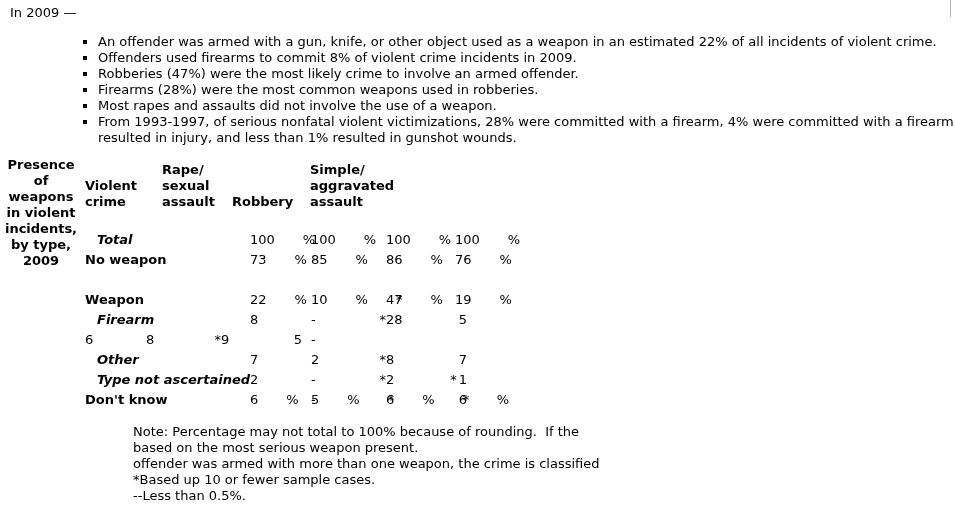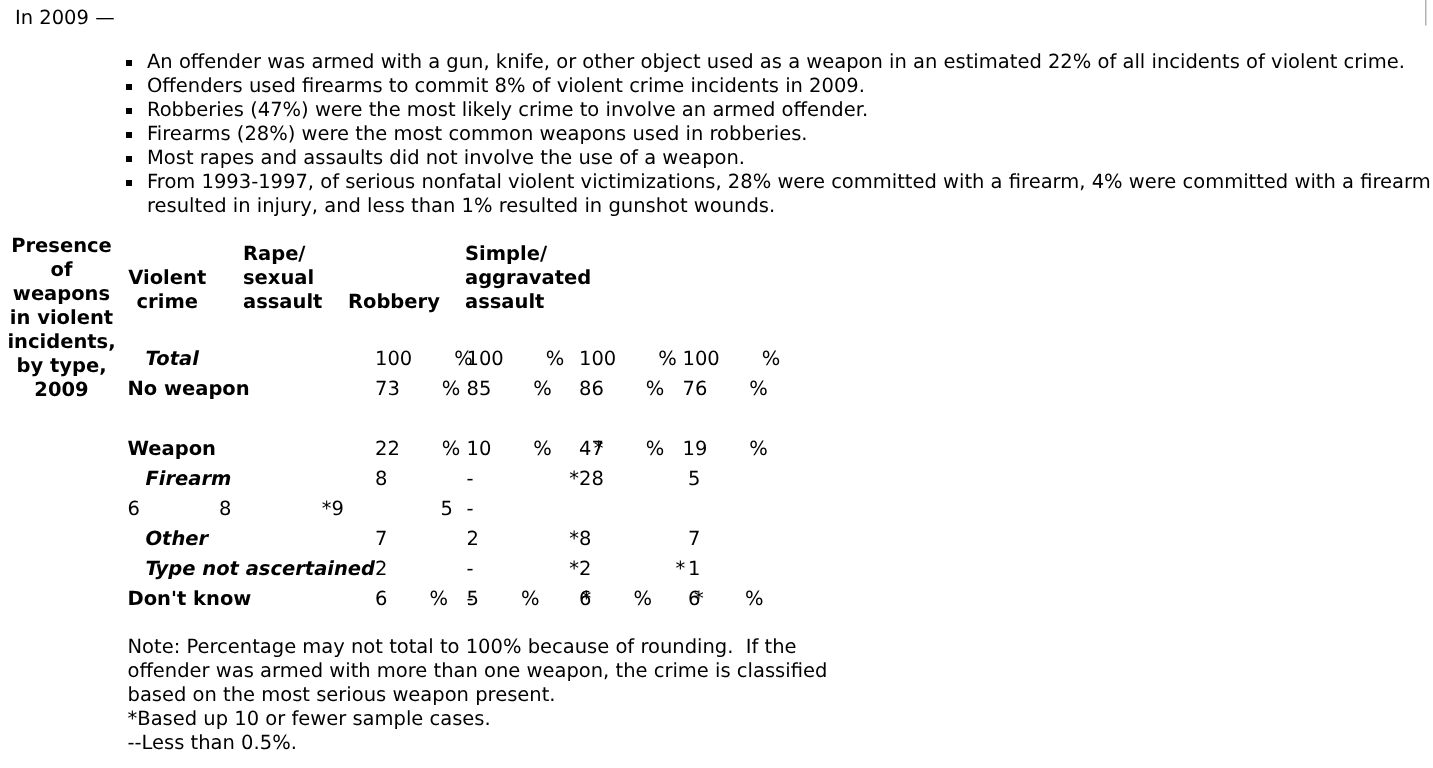--- a/index.html
+++ b/index.html
@@ -15,40 +15,40 @@
   .bullets ul{margin:0;padding:0 0 0 50px;list-style-type:square;}
   .bullets li{line-height:16px;}
   
   .caption{position:absolute;top:157px;left:0;width:82px;text-align:center;
            font-weight:bold;line-height:16px;}
   
   .tbl{position:absolute;top:162px;left:85px;}
   .thead{display:flex;align-items:flex-end;height:48px;font-weight:bold;}
   .thead .hl{line-height:16px;white-space:nowrap;}
   .hlabel{width:165px;}
-  .hc0{width:61px;text-align:center;padding-right:8px;box-sizing:border-box;}
+  .hc0{width:61px;padding-right:8px;box-sizing:border-box;}
   .hc1{width:75px;padding-left:16px;box-sizing:border-box;}
   .hc2{width:69px;padding-left:11px;box-sizing:border-box;}
   .hc3{width:90px;padding-left:20px;box-sizing:border-box;}
   .rows{margin-top:20px;}
   .trow{display:flex;height:20px;line-height:20px;}
   .trow.gap{margin-top:20px;}
   .tlabel{width:165px;font-weight:bold;white-space:nowrap;}
   .tlabel.ind{padding-left:12px;box-sizing:border-box;font-style:italic;}
   .tcell{display:flex;gap:28px;}
   .tcell .num{flex:1;text-align:right;}
   .tcell .pct{display:inline-block;width:14px;text-align:right;}
   .tcell .star{display:inline-block;width:8px;text-align:right;}
   .tcell.c0{width:61px;}
   .tcell.c1{width:75px;}
   .tcell.c2{width:69px;}
   .tcell.c3{width:90px;}
   
   .notes{position:absolute;top:424px;left:85px;}
-  .notes .nl{line-height:16px;white-space:pre;}
+  .notes .nl{line-height:16px;white-space:pre;margin-left:48px;}
 </style>
 </head>
 <body>
 
 <div class="frame-corner"></div>
 
 <div class="intro">In 2009 —</div>
 
 <div class="bullets">
   <ul>
@@ -273,17 +273,17 @@
           <span class="num">6</span>
           <span class="pct">%</span>
           <span class="star"></span>
         </div>
       </div>
     </div>
 </div>
 
 <div class="notes">
   <div class="nl">Note: Percentage may not total to 100% because of rounding.  If the</div>
+  <div class="nl">based on the most serious weapon present.</div>
   <div class="nl">offender was armed with more than one weapon, the crime is classified</div>
-  <div class="nl">based on the most serious weapon present.</div>
   <div class="nl">*Based up 10 or fewer sample cases.</div>
   <div class="nl">--Less than 0.5%.</div>
 </div>
 
 </body></html>

